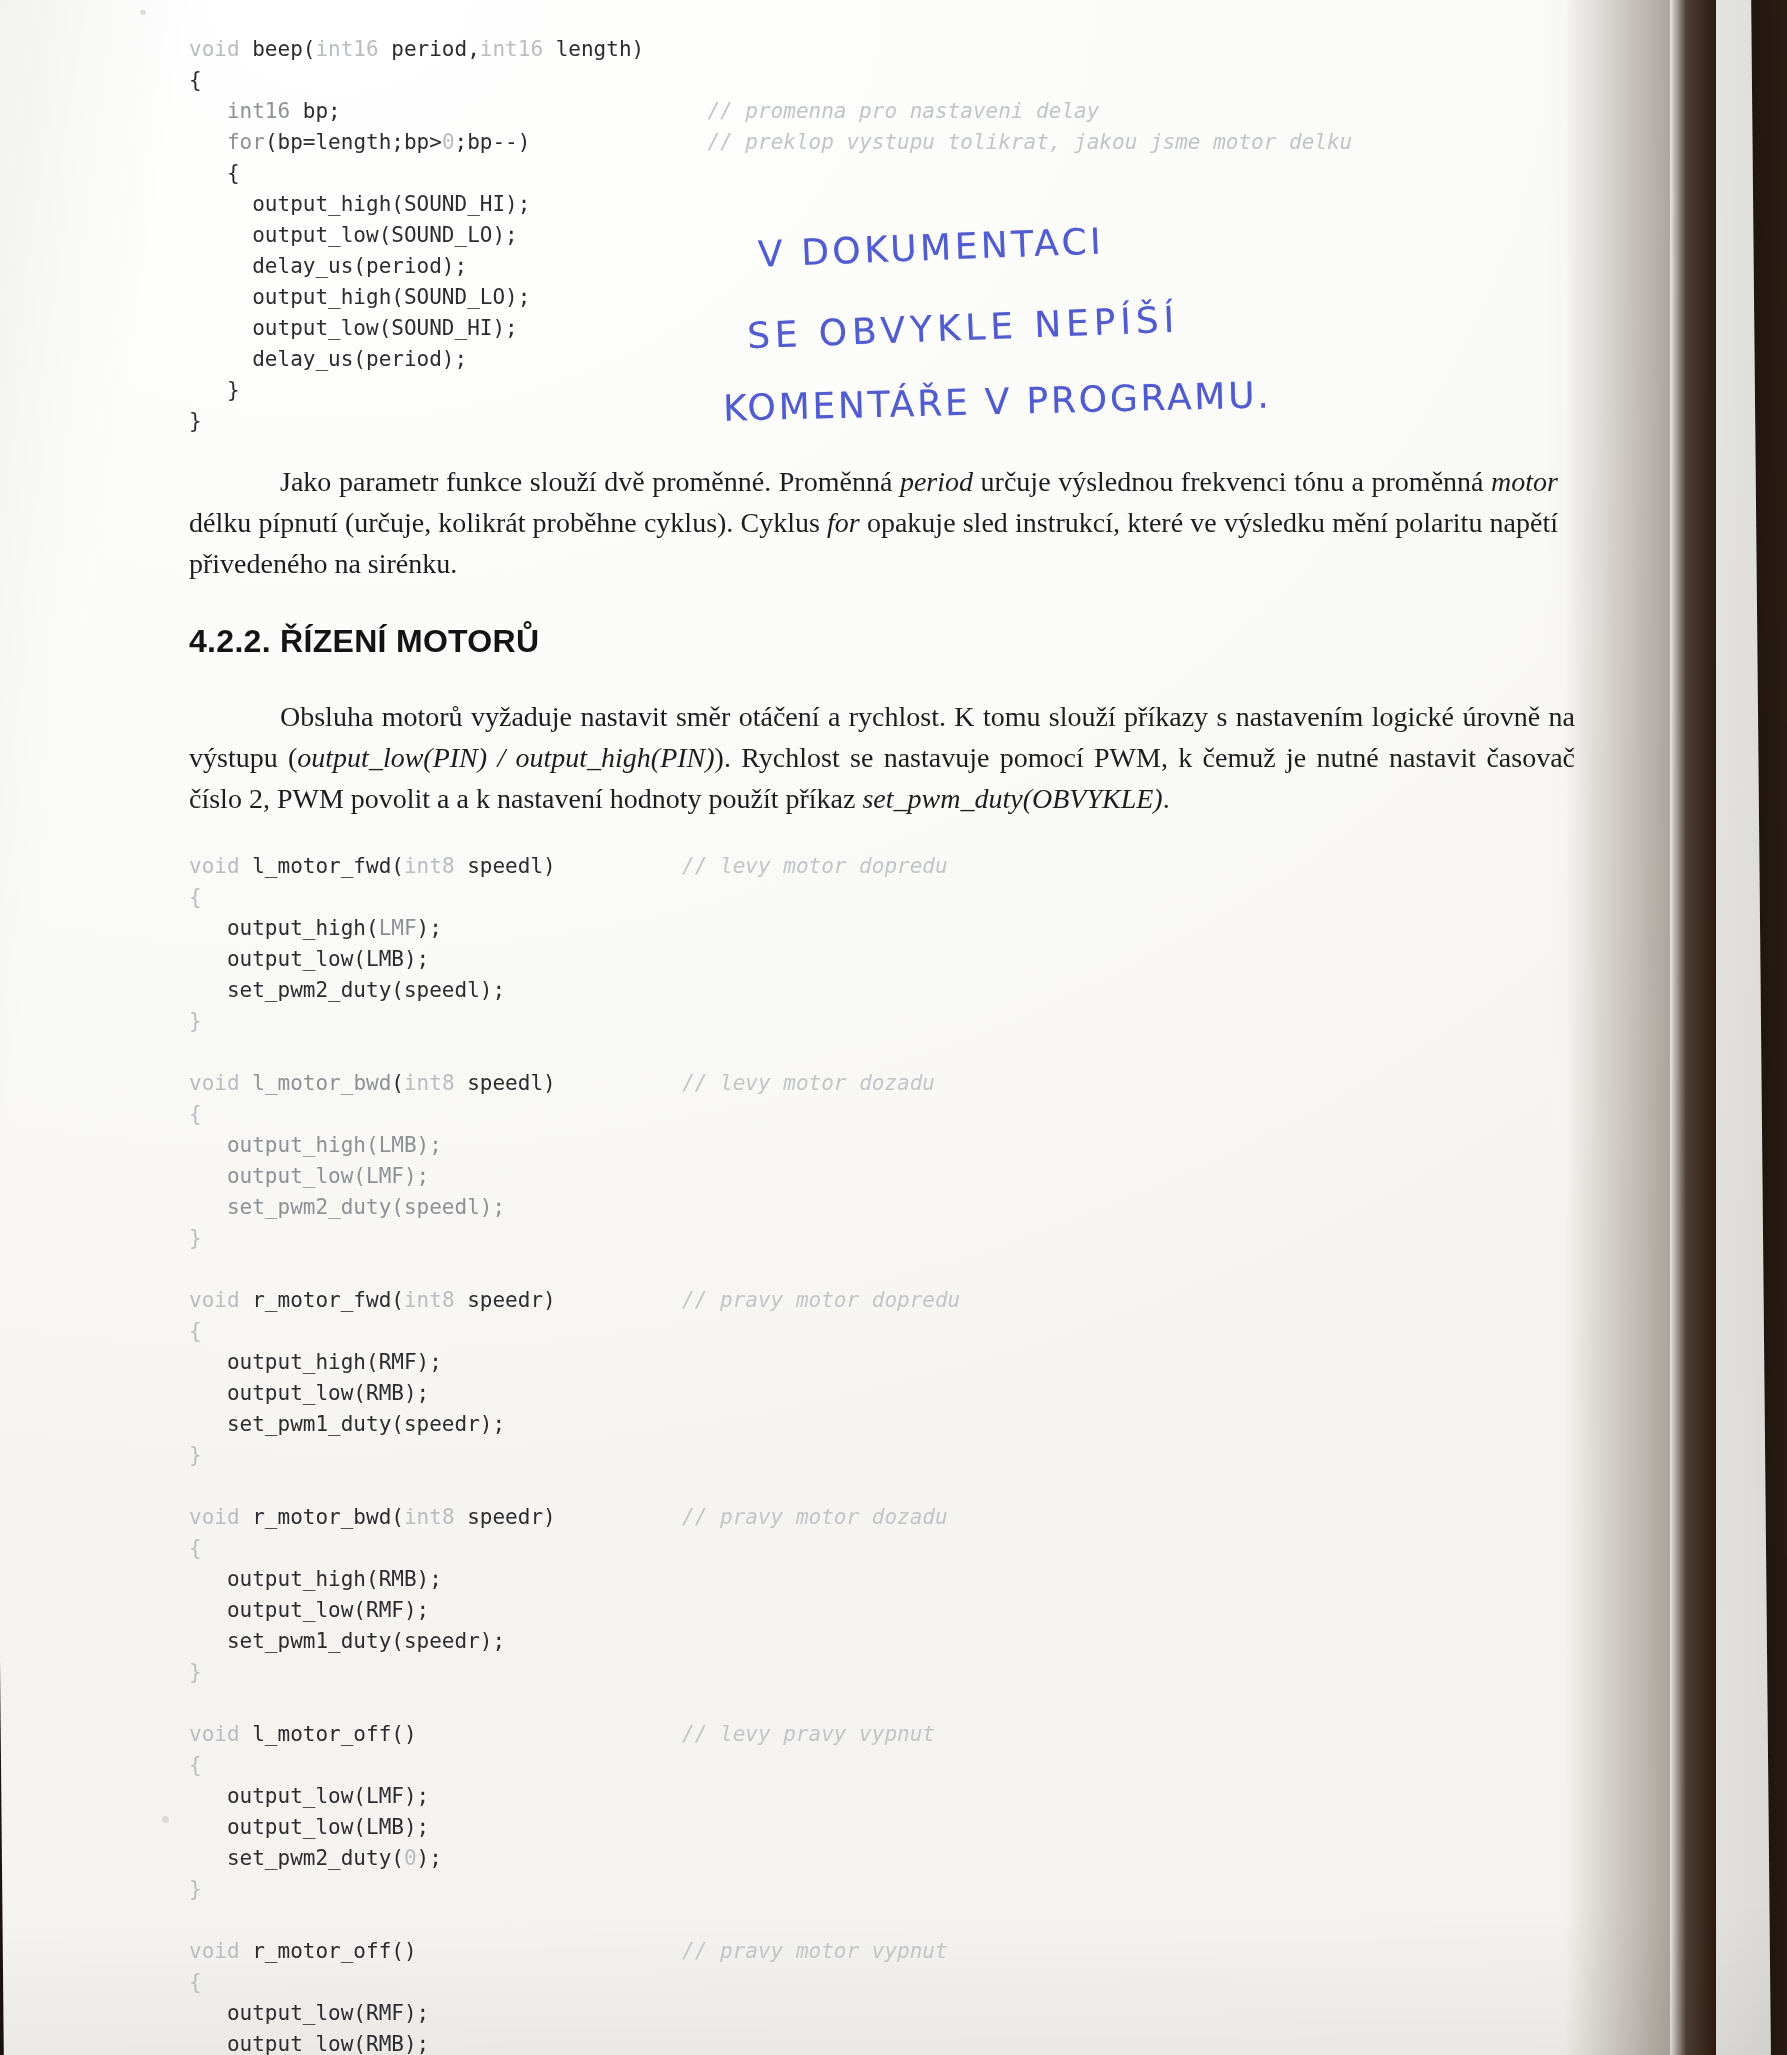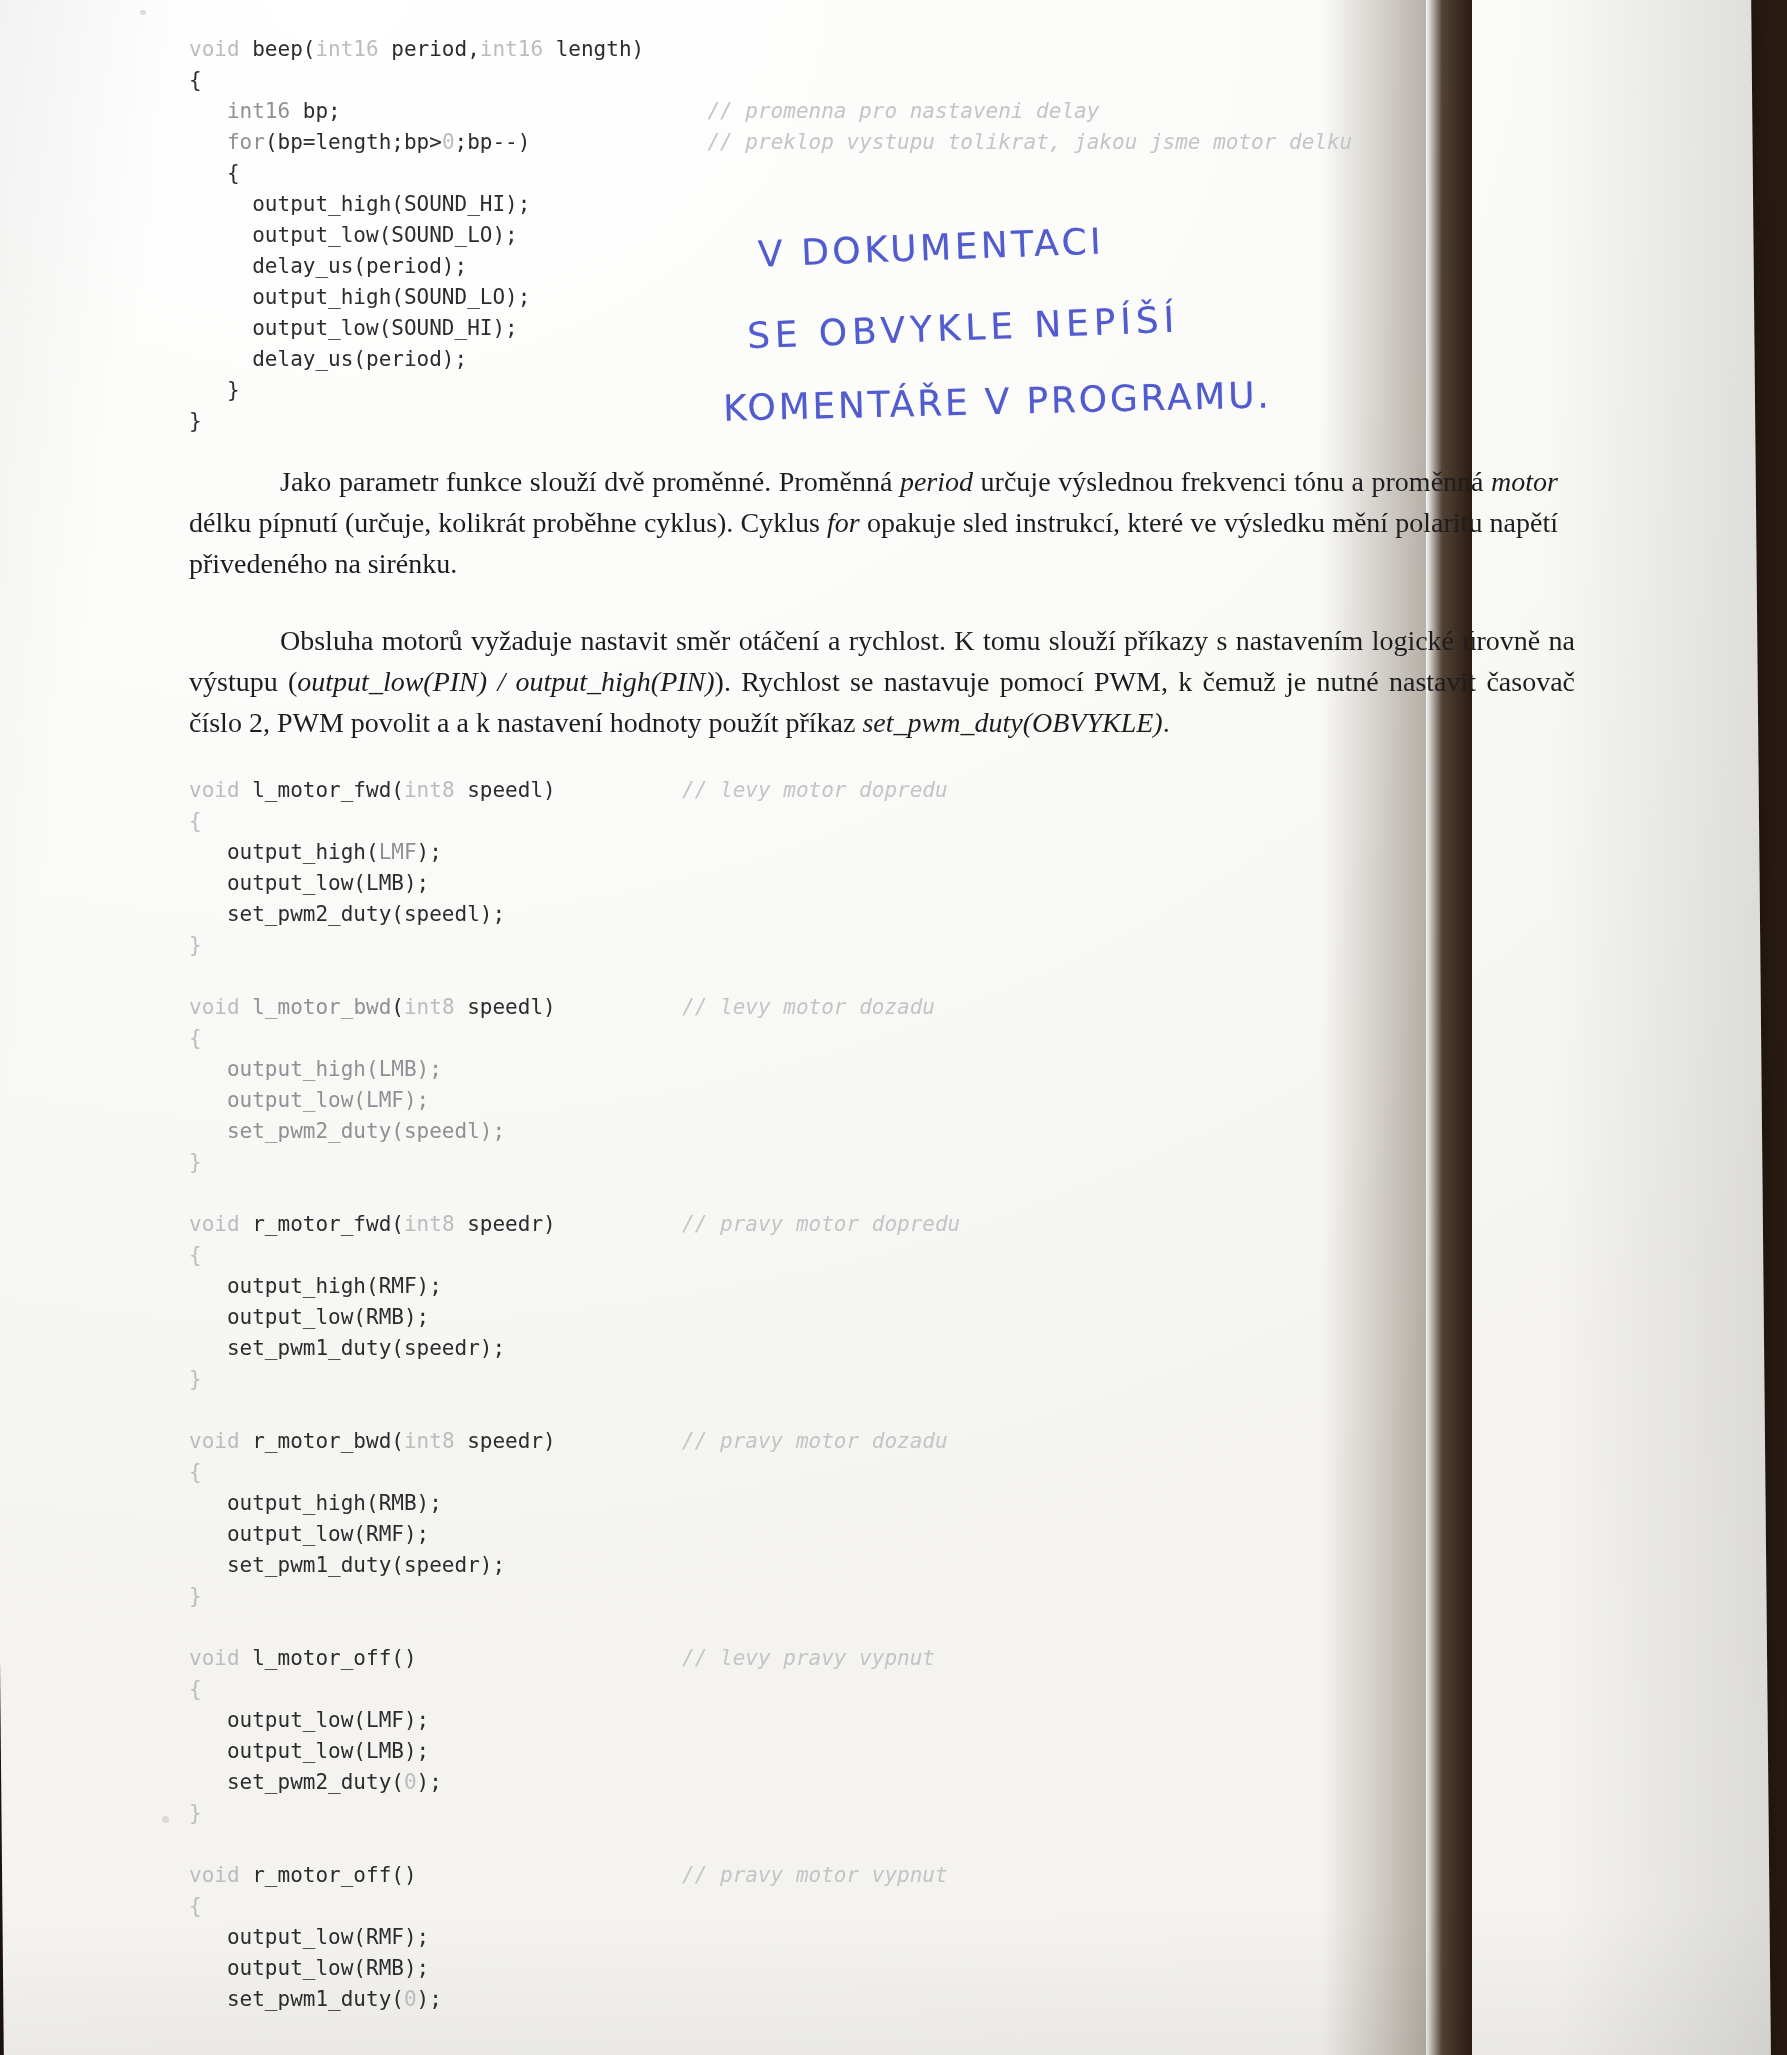--- a/index.html
+++ b/index.html
@@ -11,21 +11,21 @@
   body {
     width: 1788px;
     height: 2056px;
     overflow: hidden;
     font-family: "Liberation Serif", serif;
   }
 
   
   .scene {
     position: relative;
-    width: 1472px;
+    width: 1716px;
     height: 2056px;
     
     background:
       linear-gradient(90deg, rgba(0,0,0,0.55) 0%, rgba(0,0,0,0.0) 6%, rgba(0,0,0,0.0) 92%, rgba(0,0,0,0.5) 100%),
       repeating-linear-gradient(92deg,
         #4a3222 0px, #553b28 9.8px, #3e2a1c 21px, #4e3524 34px, #412c1e 43px, #573d29 56px);
   }
 
   
   .sheet {
@@ -160,20 +160,21 @@
      output_high(SOUND_LO);
      output_low(SOUND_HI);
      delay_us(period);
    }
 }</pre>
 
     <div class="para" style="margin-top:24px;width:1369px;">
       <span class="ind"></span><span>Jako parametr funkce slouží dvě proměnné. Proměnná <i>period</i> určuje výslednou frekvenci tónu a proměnná <i>motor</i> délku pípnutí (určuje, kolikrát proběhne cyklus). Cyklus <i>for</i> opakuje sled instrukcí, které ve výsledku mění polaritu napětí přivedeného na sirénku.</span>
     </div>
 
+    <h2 class="heading" style="margin-top:39px;">4.2.2. ŘÍZENÍ MOTORŮ</h2>
 
     <div class="para" style="margin-top:36px;width:1386px;">
       <span class="ind"></span><span>Obsluha motorů vyžaduje nastavit směr otáčení a rychlost. K tomu slouží příkazy s nastavením logické úrovně na výstupu (<i>output_low(PIN) / output_high(PIN)</i>). Rychlost se nastavuje pomocí PWM, k čemuž je nutné nastavit časovač číslo 2, PWM povolit a a k nastavení hodnoty použít příkaz <i>set_pwm_duty(OBVYKLE)</i>.</span>
     </div>
 
     <pre class="code" style="margin:0;padding-top:32px;line-height:31px;"><span class="faint">void</span> l_motor_fwd(<span class="faint">int8</span> speedl)          <span class="cmt">// levy motor dopredu</span>
 <span class="faint">{</span>
    output_high(<span class="semi">LMF</span>);
    output_low(LMB);
    set_pwm2_duty(speedl);

